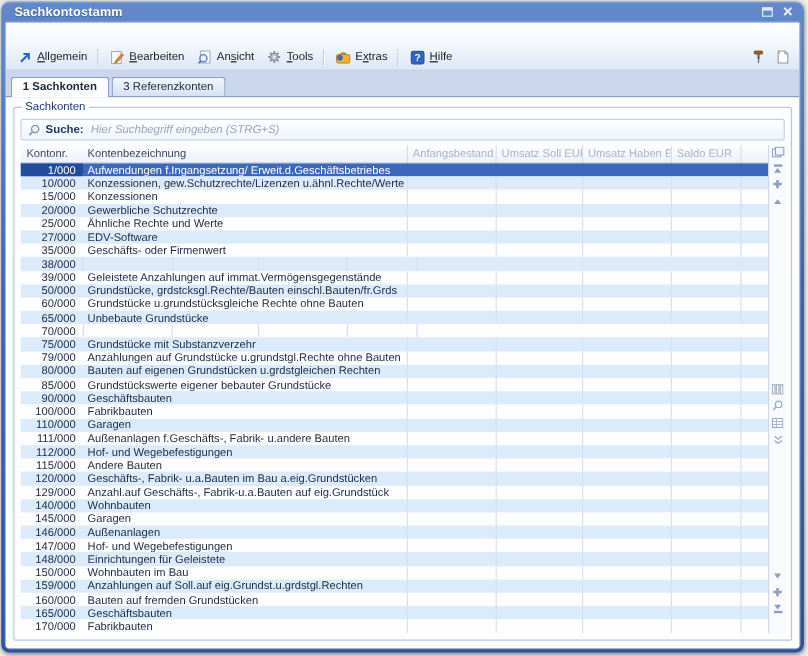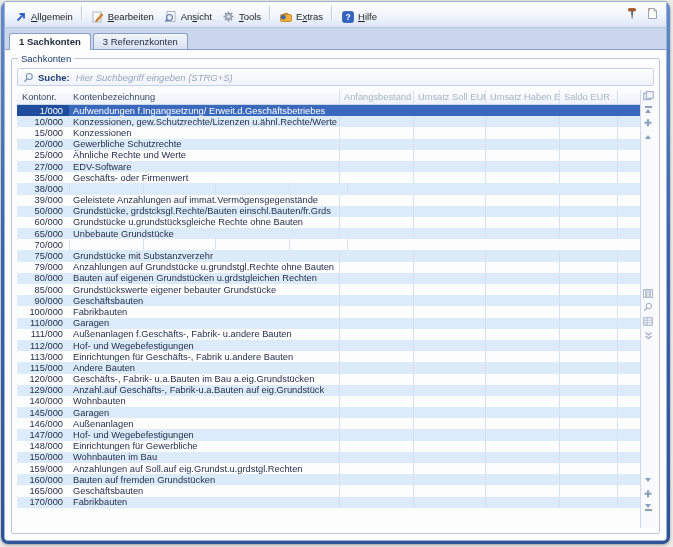--- a/index.html
+++ b/index.html
@@ -20,23 +20,23 @@
   }
   
   .titlebar{height:17px;flex:0 0 17px;display:flex;align-items:center;padding:0 4px 0 8px;}
   .title-text{color:#ffffff;font-size:10.5px;font-weight:bold;letter-spacing:.2px;flex:1;
     text-shadow:0 1px 1px rgba(0,0,0,.35);}
   .tbtn{width:14px;height:12px;display:flex;align-items:center;justify-content:center;margin-left:3px;cursor:default;}
   .tbtn svg{display:block;}
   
   .client{flex:1;background:#ffffff;border-radius:2px 2px 4px 4px;display:flex;flex-direction:column;overflow:hidden;border:1px solid #9db1d4;}
   
-  .menubar{height:21px;flex:0 0 21px;display:flex;
+  .menubar{height:21px;flex:0 0 21px;display:flex;align-items:center;
     background:linear-gradient(180deg,#ffffff 0%,#f0f5fc 55%,#dbe6f5 100%);
-    border-bottom:1px solid #b9c7de;padding:4px 6px 0 4px;}
+    border-bottom:1px solid #b9c7de;padding:18px 6px 0 4px;}
   .menu-item{display:flex;align-items:center;gap:3px;padding:2px 5px;font-size:9.5px;color:#1d1d1d;cursor:default;}
   .menu-item u{text-decoration:underline;}
   .micon{width:14px;height:13px;display:flex;align-items:center;justify-content:center;}
   .msep{width:1px;height:14px;background:#c2cfe2;border-right:1px solid #ffffff;margin:0 3px;}
   .menubar-spacer{flex:1;}
   .mbtn{width:16px;height:15px;display:flex;align-items:center;justify-content:center;margin-left:4px;}
   
   .tabstrip{height:18px;flex:0 0 18px;background:#c9d6eb;display:flex;align-items:flex-end;padding:3px 0 0 4px;gap:2px;}
   .tab{font-size:9.5px;color:#222b3e;padding:2px 9px 2px 9px;border:1px solid #8aa0c6;border-bottom:none;
     border-radius:3px 3px 0 0;background:linear-gradient(180deg,#f2f6fc,#d6e1f1);cursor:default;position:relative;}
@@ -83,20 +83,34 @@
   .tri-down{width:0;height:0;border-left:3px solid transparent;border-right:3px solid transparent;border-top:4px solid #8aa0bf;}
   .hbar{width:7px;height:2px;background:#8aa0bf;margin:1px 0;}
   .plus{font-size:9px;font-weight:bold;line-height:8px;color:#8aa0bf;}
   .sbtn svg{display:block;}
 </style>
 </head>
 <body>
 
 <div class="window">
 
+  <div class="titlebar">
+    <span class="title-text">Sachkontostamm</span>
+    <span class="tbtn">
+      <svg width="11" height="10" viewBox="0 0 11 10">
+        <rect x="1.5" y="1.5" width="8" height="7" fill="none" stroke="#dfe8f8" stroke-width="1"></rect>
+        <rect x="1.5" y="1.5" width="8" height="2.4" fill="#dfe8f8"></rect>
+      </svg>
+    </span>
+    <span class="tbtn">
+      <svg width="9" height="9" viewBox="0 0 9 9">
+        <path d="M1.5 1.5 L7.5 7.5 M7.5 1.5 L1.5 7.5" stroke="#e8eefb" stroke-width="1.6"></path>
+      </svg>
+    </span>
+  </div>
 
   <div class="client">
 
     <div class="menubar">
 
       <div class="menu-item">
         <span class="micon">
           <svg width="12" height="12" viewBox="0 0 12 12">
               <path d="M2.5 9.5 L8.5 3.5 M4.5 3 H9 V7.5" stroke="#2f63c8" stroke-width="1.8" fill="none"></path>
             </svg>
@@ -408,29 +422,20 @@
                 <div class="grow">
                   <div class="cell c-nr">112/000</div>
                   <div class="cell c-name">Hof- und Wegebefestigungen</div>
                   <div class="cell c-num"></div>
                   <div class="cell c-soll"></div>
                   <div class="cell c-num"></div>
                   <div class="cell c-saldo"></div>
                   <div class="cell c-rest"></div>
                 </div>
                 <div class="grow">
-                  <div class="cell c-nr">113/000</div>
-                  <div class="cell c-name">Einrichtungen für Geschäfts-, Fabrik u.andere Bauten</div>
-                  <div class="cell c-num"></div>
-                  <div class="cell c-soll"></div>
-                  <div class="cell c-num"></div>
-                  <div class="cell c-saldo"></div>
-                  <div class="cell c-rest"></div>
-                </div>
-                <div class="grow">
                   <div class="cell c-nr">115/000</div>
                   <div class="cell c-name">Andere Bauten</div>
                   <div class="cell c-num"></div>
                   <div class="cell c-soll"></div>
                   <div class="cell c-num"></div>
                   <div class="cell c-saldo"></div>
                   <div class="cell c-rest"></div>
                 </div>
                 <div class="grow">
                   <div class="cell c-nr">120/000</div>
@@ -481,21 +486,21 @@
                   <div class="cell c-nr">147/000</div>
                   <div class="cell c-name">Hof- und Wegebefestigungen</div>
                   <div class="cell c-num"></div>
                   <div class="cell c-soll"></div>
                   <div class="cell c-num"></div>
                   <div class="cell c-saldo"></div>
                   <div class="cell c-rest"></div>
                 </div>
                 <div class="grow">
                   <div class="cell c-nr">148/000</div>
-                  <div class="cell c-name">Einrichtungen für Gewerbliche</div>
+                  <div class="cell c-name">Einrichtungen für Geleistete</div>
                   <div class="cell c-num"></div>
                   <div class="cell c-soll"></div>
                   <div class="cell c-num"></div>
                   <div class="cell c-saldo"></div>
                   <div class="cell c-rest"></div>
                 </div>
                 <div class="grow">
                   <div class="cell c-nr">150/000</div>
                   <div class="cell c-name">Wohnbauten im Bau</div>
                   <div class="cell c-num"></div>

